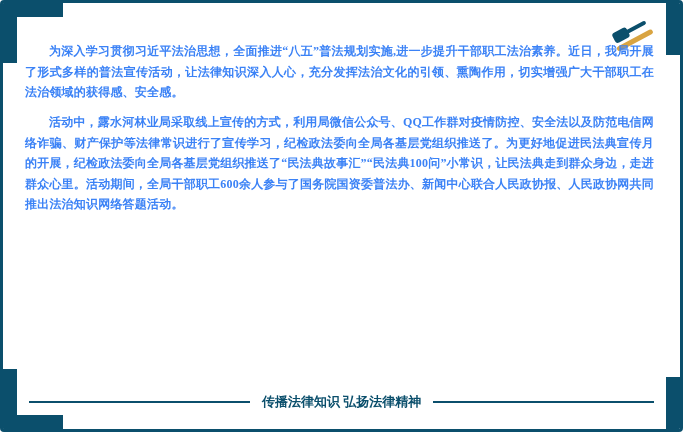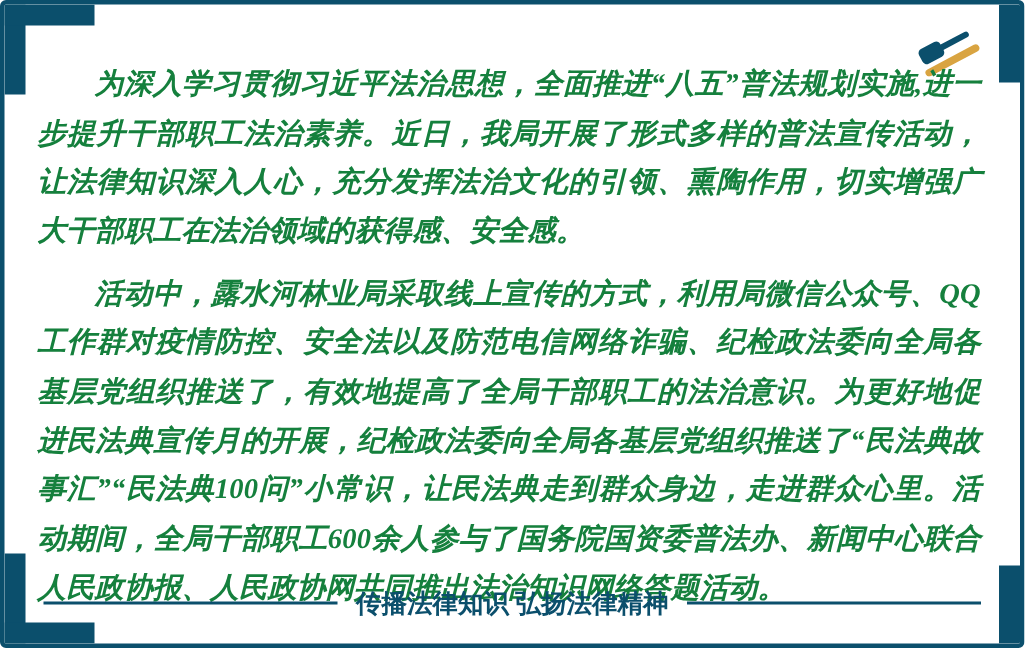--- a/index.html
+++ b/index.html
@@ -81,48 +81,47 @@
   }
   .content {
     position: absolute;
     left: 22px;
     top: 38px;
     right: 26px;
     bottom: 52px;
   }
   p.para {
     margin: 0 0 9px 0;
-    font-size: 19px;
+    font-size: 12px;
     line-height: 1.72;
-    color: #15803d;
+    color: #3b82f6;
     text-align: justify;
     text-indent: 2em;
     letter-spacing: 0.2px;
     font-weight: 600;
-    font-style: italic;
   }
   .footer {
     position: absolute;
     left: 26px;
     right: 26px;
     bottom: 14px;
     height: 26px;
     display: flex;
     align-items: center;
     justify-content: center;
   }
   .footer .rule {
     flex: 1 1 auto;
     height: 2px;
     background: #0b4f6c;
   }
   .footer .tag {
     flex: 0 0 auto;
     padding: 0 12px;
-    font-size: 17px;
+    font-size: 13px;
     color: #0b4f6c;
     font-weight: 700;
     white-space: nowrap;
   }
 </style>
 </head>
 <body>
 
 <div class="card">
 
@@ -136,21 +135,21 @@
   <svg class="gavel" viewBox="0 0 54 34">
     <g transform="rotate(-28 27 17)">
       <rect x="4" y="20" width="40" height="5" rx="2.5" fill="#d9a441"></rect>
       <rect x="6" y="6" width="16" height="11" rx="3" fill="#0b4f6c"></rect>
       <rect x="20" y="9.5" width="22" height="4" rx="2" fill="#0b4f6c"></rect>
     </g>
   </svg>
 
   <div class="content">
     <p class="para">为深入学习贯彻习近平法治思想，全面推进“八五”普法规划实施,进一步提升干部职工法治素养。近日，我局开展了形式多样的普法宣传活动，让法律知识深入人心，充分发挥法治文化的引领、熏陶作用，切实增强广大干部职工在法治领域的获得感、安全感。</p>
-    <p class="para">活动中，露水河林业局采取线上宣传的方式，利用局微信公众号、QQ工作群对疫情防控、安全法以及防范电信网络诈骗、纪检政法委向全局各基层党组织推送了，有效地提高了全局干部职工的法治意识。为更好地促进民法典宣传月的开展，纪检政法委向全局各基层党组织推送了“民法典故事汇”“民法典100问”小常识，让民法典走到群众身边，走进群众心里。活动期间，全局干部职工600余人参与了国务院国资委普法办、新闻中心联合人民政协报、人民政协网共同推出法治知识网络答题活动。</p>
+    <p class="para">活动中，露水河林业局采取线上宣传的方式，利用局微信公众号、QQ工作群对疫情防控、安全法以及防范电信网络诈骗、财产保护等法律常识进行了宣传学习，纪检政法委向全局各基层党组织推送了。为更好地促进民法典宣传月的开展，纪检政法委向全局各基层党组织推送了“民法典故事汇”“民法典100问”小常识，让民法典走到群众身边，走进群众心里。活动期间，全局干部职工600余人参与了国务院国资委普法办、新闻中心联合人民政协报、人民政协网共同推出法治知识网络答题活动。</p>
   </div>
 
   <div class="footer">
     <div class="rule"></div>
     <div class="tag">传播法律知识 弘扬法律精神</div>
     <div class="rule"></div>
   </div>
 
 </div>
 

